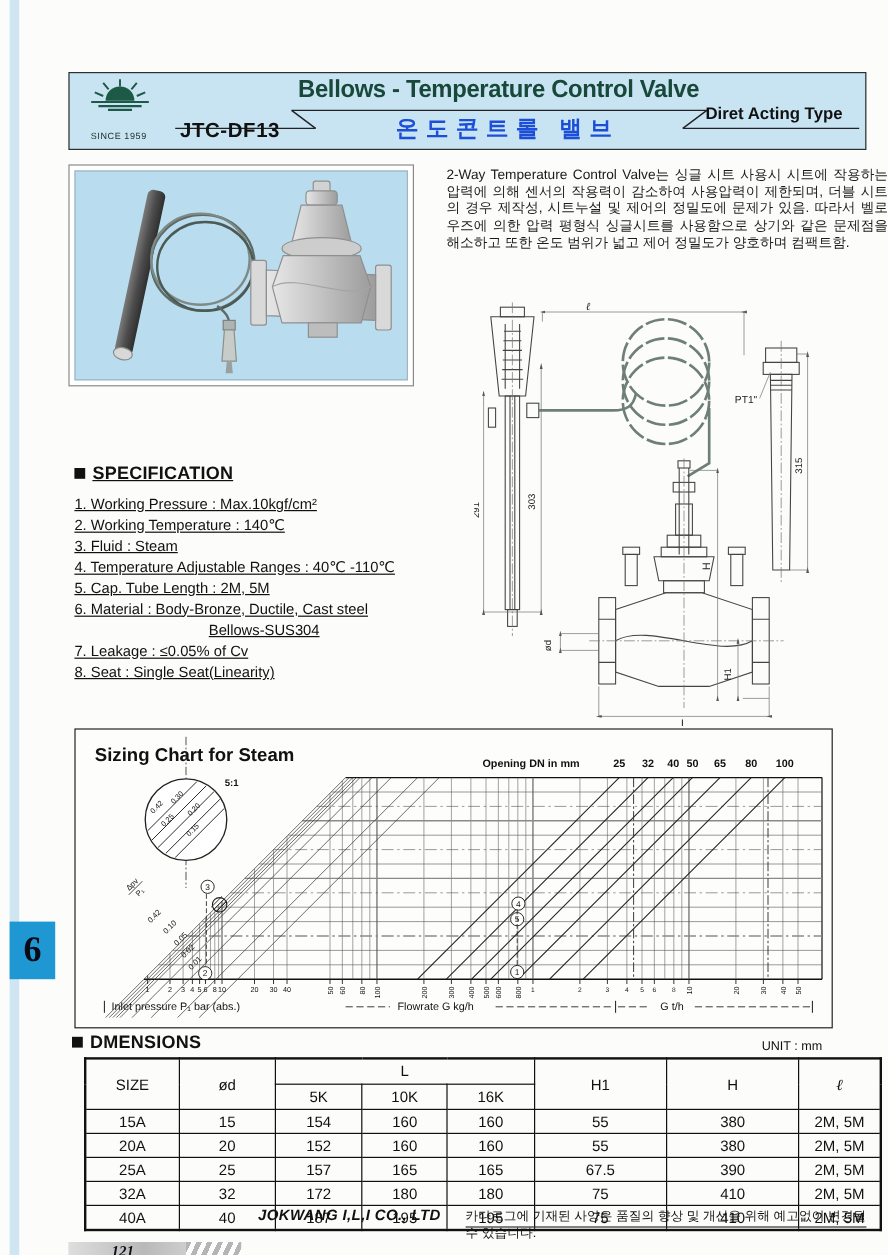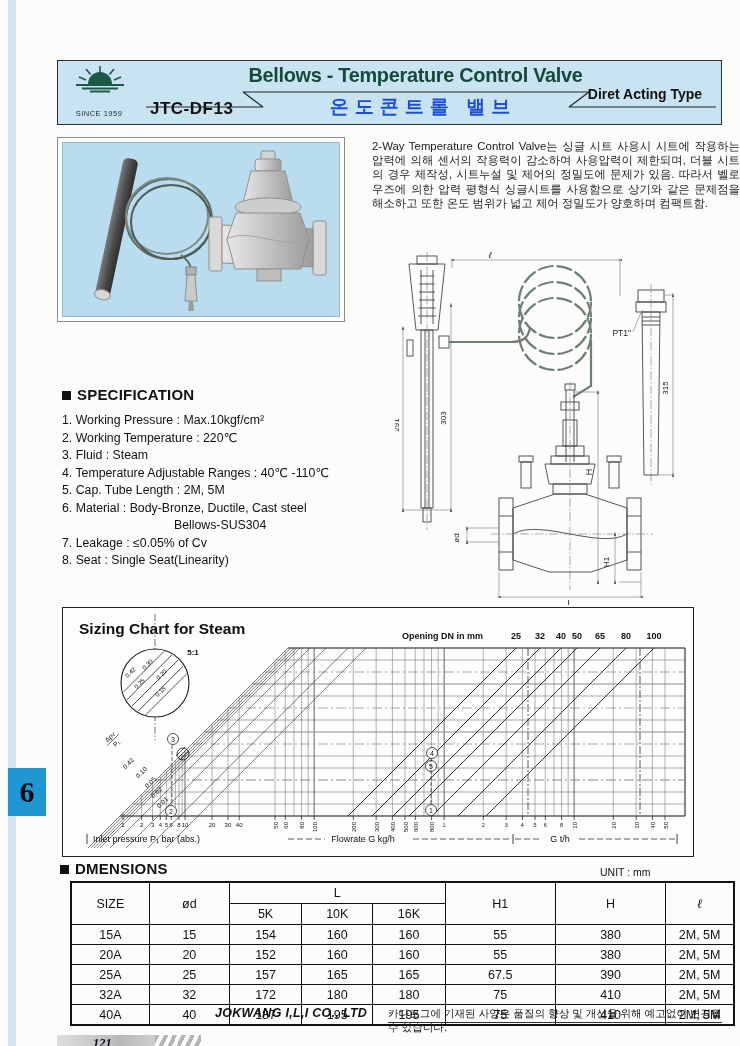--- a/index.html
+++ b/index.html
@@ -19,28 +19,28 @@
   .title-ko{left:210px;top:33px;width:310px;text-align:center;font-size:19px;font-weight:bold;letter-spacing:6px;color:#1d4ed8;}
   .type-label{left:512px;top:25px;width:150px;text-align:center;font-size:14px;font-weight:600;}
   
   .photo{left:57px;top:137px;width:288px;height:185px;border:1px solid #8a8a8a;background:#fff;padding:4px;box-sizing:border-box;}
   .photo-inner{width:100%;height:100%;background:#b9dcee;border:1px solid #9fb6c2;box-sizing:border-box;}
   
   .desc{left:362px;top:139px;width:368px;font-size:11.4px;line-height:14.2px;text-align:justify;color:#1a1a1a;margin-left:10px;}
   
   .spec-head,.dim-head{font-size:15px;font-weight:bold;letter-spacing:.2px;}
   .sq{display:inline-block;width:9px;height:9px;background:#111;margin-right:6px;}
-  .spec{left:62px;top:386px;width:330px;}
+  .spec{left:62px;top:386px;width:330px;text-decoration:underline;}
   .spec-items{margin-top:9px;font-size:12.3px;line-height:17.5px;}
   .spec-item.indent{padding-left:112px;}
   
   .chart{left:62px;top:607px;width:630px;height:248px;border:1.5px solid #222;background:#fdfdfb;box-sizing:content-box;}
   
   .dims-head{left:60px;top:860px;}
-  .unit{left:600px;top:866px;width:120px;text-align:left;font-size:10.5px;}
+  .unit{left:600px;top:866px;width:120px;text-align:center;font-size:10.5px;}
   table.dims{left:46px;top:881px;border-collapse:collapse;table-layout:fixed;width:665px;font-size:12.5px;margin-left:24px;}
   table.dims th,table.dims td{border:1px solid #111;text-align:center;padding:0;height:19px;font-weight:normal;}
   table.dims thead th{height:20px;}
   table.dims{border:2px solid #111;}
   th.lhdr{font-family:"Liberation Serif",serif;font-style:italic;font-size:13px;}
   
   .pagebox{left:57px;top:1005px;width:114px;height:16px;background:linear-gradient(90deg,#dedede,#b9b9b9 55%,#d6d6d6);margin-top:30px;}
   .pagebox:after{content:"";position:absolute;left:98px;top:0;width:46px;height:16px;
      background:repeating-linear-gradient(115deg,#b5b5b5 0 4px,#fdfdfd 4px 8px);}
   .pagenum{position:absolute;left:36px;top:1px;font-family:"Liberation Serif",serif;font-style:italic;font-weight:bold;font-size:12.5px;color:#101018;}
@@ -225,21 +225,21 @@
     <text x="175" y="356" font-size="9" text-anchor="middle" fill="#222">L</text>
     <text x="64" y="288" font-size="8" text-anchor="middle" fill="#222" transform="rotate(-90 64 288)">ød</text>
     <text x="236" y="86" font-size="8.5" text-anchor="end" fill="#222">PT1"</text>
     <text x="273" y="138" font-size="8" text-anchor="middle" fill="#222" transform="rotate(-90 273 138)">315</text>
   </svg>
 
   <div class="abs spec">
     <div class="spec-head"><span class="sq"></span><span>SPECIFICATION</span></div>
     <div class="spec-items">
         <div class="spec-item">1. Working Pressure : Max.10kgf/cm²</div>
-        <div class="spec-item">2. Working Temperature : 220℃</div>
+        <div class="spec-item">2. Working Temperature : 140℃</div>
         <div class="spec-item">3. Fluid : Steam</div>
         <div class="spec-item">4. Temperature Adjustable Ranges : 40℃ -110℃</div>
         <div class="spec-item">5. Cap. Tube Length : 2M, 5M</div>
         <div class="spec-item">6. Material : Body-Bronze, Ductile, Cast steel</div>
         <div class="spec-item indent">Bellows-SUS304</div>
         <div class="spec-item">7. Leakage : ≤0.05% of Cv</div>
         <div class="spec-item">8. Seat : Single Seat(Linearity)</div>
       </div>
   </div>
 

